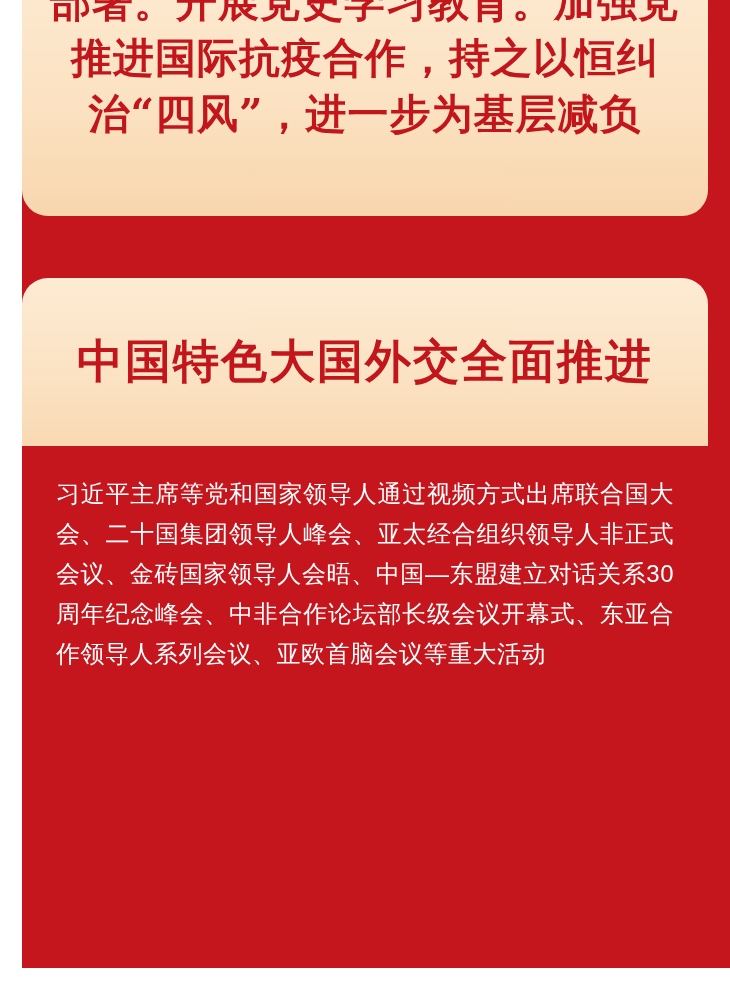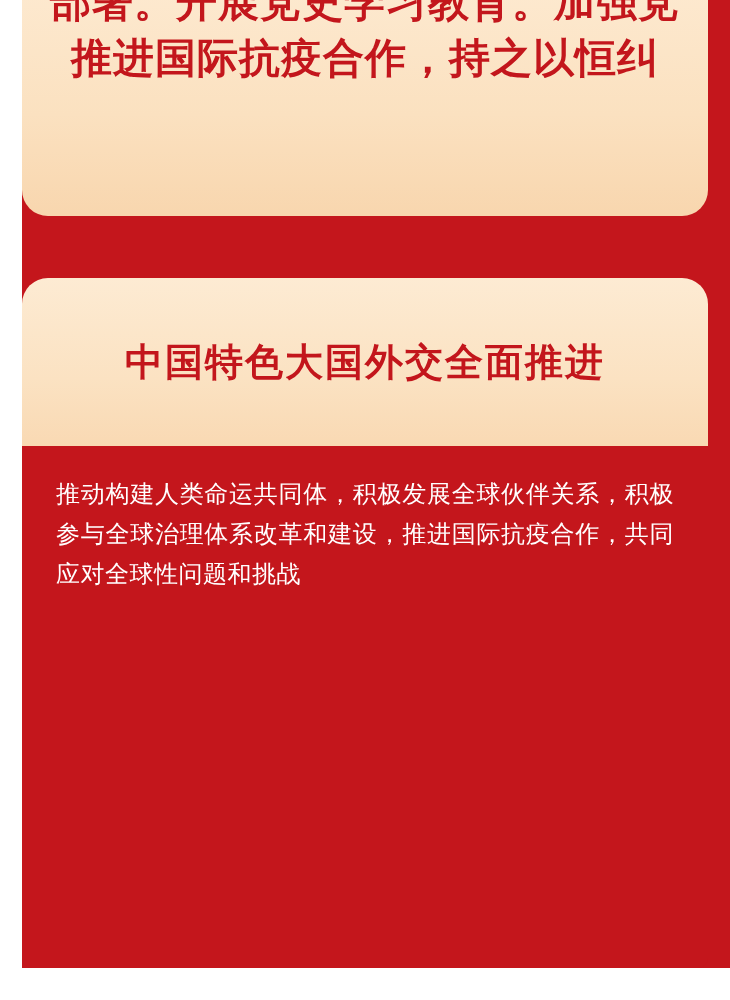--- a/index.html
+++ b/index.html
@@ -72,21 +72,21 @@
     display: flex;
     align-items: center;
     justify-content: center;
     box-sizing: border-box;
   }
   .panel-title h2 {
     margin: 0;
     color: #c3161c;
     font-family: "DejaVu Serif", "Liberation Serif", serif;
     font-weight: bold;
-    font-size: 38px;
+    font-size: 46px;
     letter-spacing: 2px;
     text-align: center;
   }
 
   
   .panel-body {
     position: absolute;
     left: 22px;
     top: 446px;
     width: 686px;
@@ -140,31 +140,32 @@
 </style>
 </head>
 <body>
 
 <div class="poster">
 
   <div class="panel-top">
     <div class="headline">
       <span class="l1">部署。开展党史学习教育。加强党</span>
       <span class="l3">推进国际抗疫合作，持之以恒纠</span>
+      <span class="l4">治“四风”，进一步为基层减负</span>
     </div>
   </div>
 
   <div class="gap-band"></div>
 
   <div class="panel-title">
     <h2>中国特色大国外交全面推进</h2>
   </div>
 
   <div class="panel-body">
-    <p>推动构建人类命运共同体，积极发展全球伙伴关系，积极参与全球治理体系改革和建设，推进国际抗疫合作，共同应对全球性问题和挑战</p>
+    <p>习近平主席等党和国家领导人通过视频方式出席联合国大会、二十国集团领导人峰会、亚太经合组织领导人非正式会议、金砖国家领导人会晤、中国—东盟建立对话关系30周年纪念峰会、中非合作论坛部长级会议开幕式、东亚合作领导人系列会议、亚欧首脑会议等重大活动</p>
   </div>
 
   <div class="side-white-l"></div>
   <div class="side-white-r"></div>
   <div class="red-inner-bottom"></div>
   <div class="bottom-white"></div>
 
 </div>
 
 </body></html>

